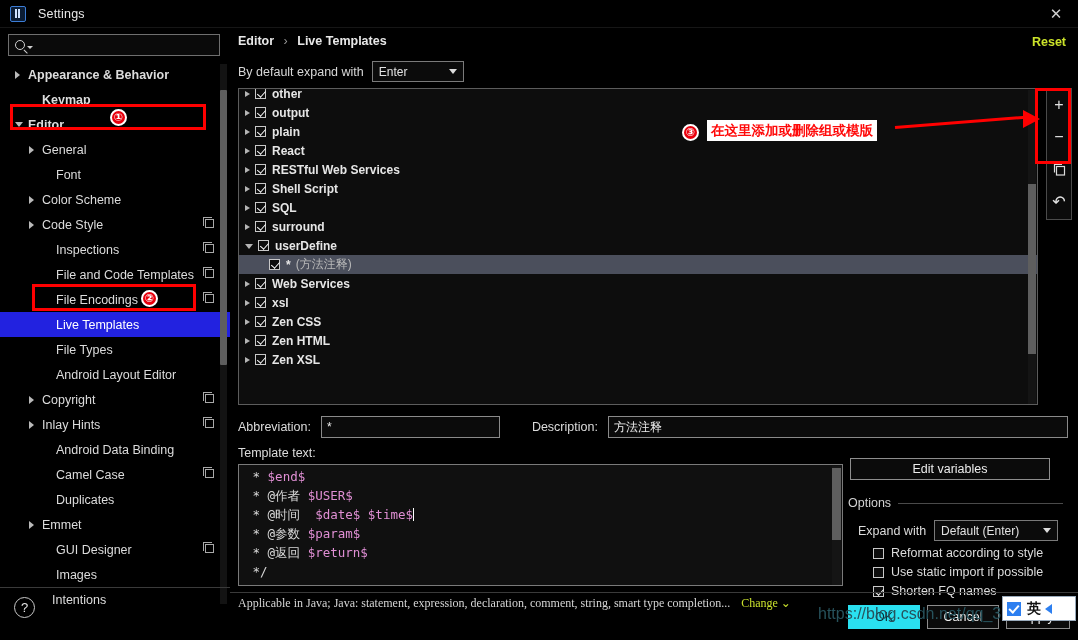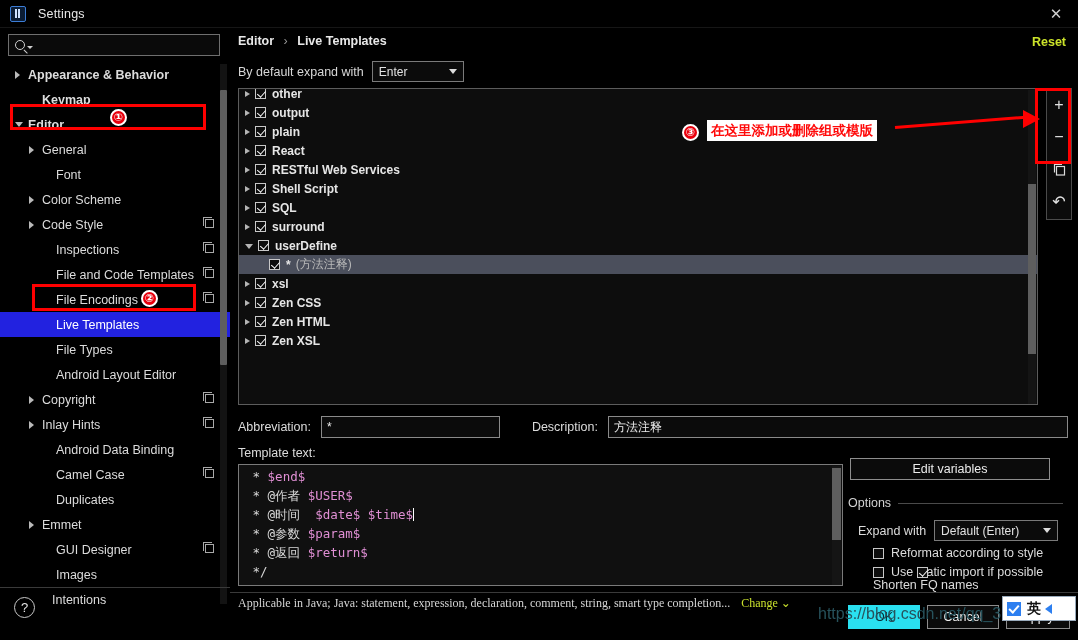--- a/index.html
+++ b/index.html
@@ -538,20 +538,25 @@
             <span class="tname">userDefine</span>
           </div>
           <div class="tline sel child">
             <span class="chk on"></span>
             <span class="tname">*</span>
             <span class="tdesc">(方法注释)</span>
           </div>
           <div class="tline">
             <span class="tarrow"></span>
             <span class="chk on"></span>
+            <span class="tname">Web Services</span>
+          </div>
+          <div class="tline">
+            <span class="tarrow"></span>
+            <span class="chk on"></span>
             <span class="tname">xsl</span>
           </div>
           <div class="tline">
             <span class="tarrow"></span>
             <span class="chk on"></span>
             <span class="tname">Zen CSS</span>
           </div>
           <div class="tline">
             <span class="tarrow"></span>
             <span class="chk on"></span>
@@ -628,21 +633,21 @@
 
     <div id="option-checkboxes">
         <div class="opt-chk-row" style="top: 518px;">
           <span class="chk"></span>
           <span>Reformat according to style</span>
         </div>
         <div class="opt-chk-row" style="top: 537px;">
           <span class="chk"></span>
           <span>Use static import if possible</span>
         </div>
-        <div class="opt-chk-row" style="top: 539px; flex-direction: column;">
+        <div class="opt-chk-row" style="top: 556px;">
           <span class="chk on"></span>
           <span>Shorten FQ names</span>
         </div>
       </div>
 
     <div class="applicable">
       <span>Applicable in Java; Java: statement, expression, declaration, comment, string, smart type completion...</span>
       <span class="change-link">Change ⌄</span>
     </div>
 

